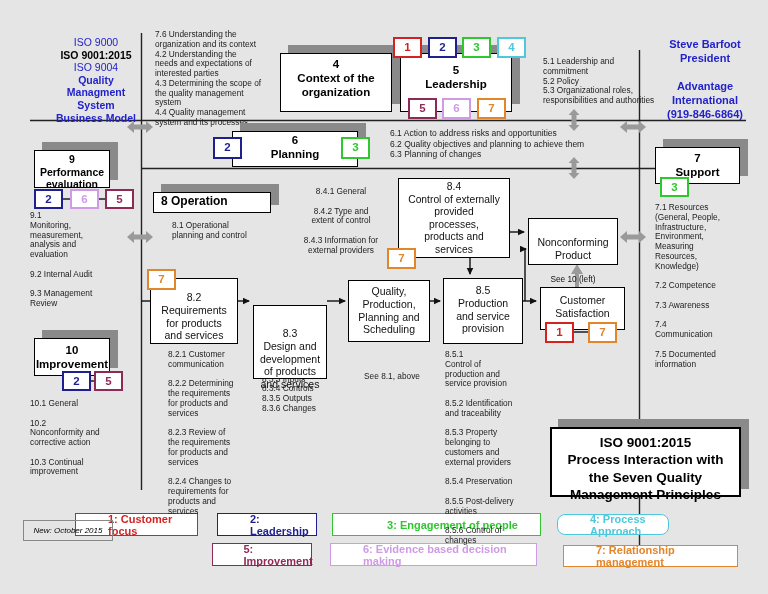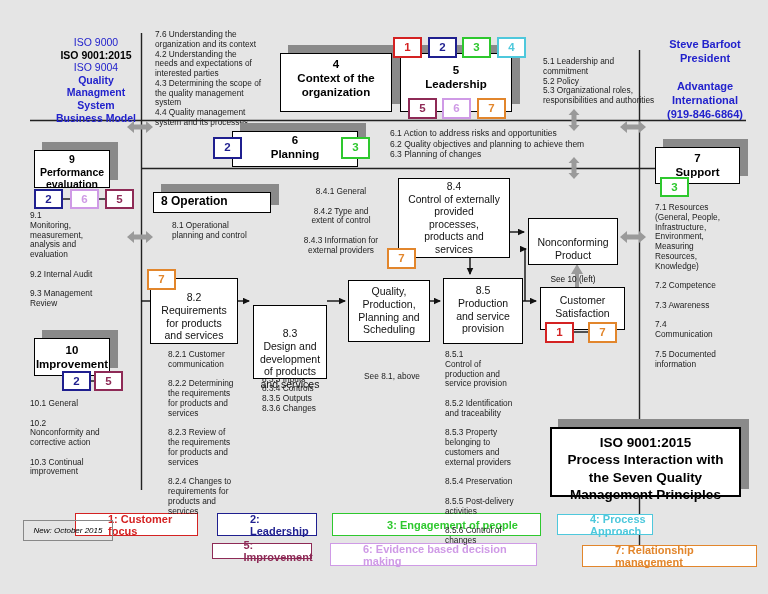--- a/index.html
+++ b/index.html
@@ -280,21 +280,21 @@
   <div class="chip" style="left: 588px; top: 322px; border-color: rgb(226, 134, 44); color: rgb(226, 134, 44);">7</div>
 
   <div class="box shadowed z2 pre" style="left:550px;top:427px;width:191px;height:70px;border-width:2px;font-weight:bold;font-size:13.5px;line-height:1.28;padding-top:5px;">ISO 9001:2015
 Process Interaction with
 the Seven Quality
 Management Principles</div>
 
   <div class="legend" style="left: 75px; top: 513px; width: 123px; height: 23px; border-color: rgb(212, 34, 34); color: rgb(212, 34, 34);">1: Customer focus</div>
   <div class="legend" style="left: 217px; top: 513px; width: 100px; height: 23px; border-color: rgb(31, 31, 143); color: rgb(31, 31, 143);">2: Leadership</div>
   <div class="legend" style="left: 332px; top: 513px; width: 209px; height: 23px; border-color: rgb(46, 200, 46); color: rgb(46, 200, 46);">3: Engagement of people</div>
-  <div class="legend" style="left: 557px; top: 514px; width: 96px; height: 21px; border-color: rgb(78, 200, 220); color: rgb(78, 200, 220);">4: Process Approach</div>
-  <div class="legend" style="left: 212px; top: 543px; width: 100px; height: 16px; border-color: rgb(142, 42, 86); color: rgb(142, 42, 86);">5: Improvement</div>
+  <div class="legend" style="left: 557px; top: 514px; width: 112px; height: 21px; border-color: rgb(78, 200, 220); color: rgb(78, 200, 220); border-radius: 8px;">4: Process Approach</div>
+  <div class="legend" style="left: 212px; top: 543px; width: 100px; height: 23px; border-color: rgb(142, 42, 86); color: rgb(142, 42, 86);">5: Improvement</div>
   <div class="legend" style="left: 330px; top: 543px; width: 207px; height: 23px; border-color: rgb(207, 154, 230); color: rgb(207, 154, 230);">6: Evidence based decision making</div>
-  <div class="legend" style="left: 582px; top: 545px; width: 175px; height: 22px; border-color: rgb(226, 134, 44); color: rgb(226, 134, 44);">7: Relationship management</div>
+  <div class="legend" style="left: 563px; top: 545px; width: 175px; height: 22px; border-color: rgb(226, 134, 44); color: rgb(226, 134, 44);">7: Relationship management</div>
 
   <div class="abs z1" style="left:23px;top:520px;width:90px;height:21px;border:1px solid #888;box-sizing:border-box;
        font-size:8px;font-style:italic;display:flex;align-items:center;justify-content:center;">New: October 2015</div>
 
 </div>
 
 </body></html>

